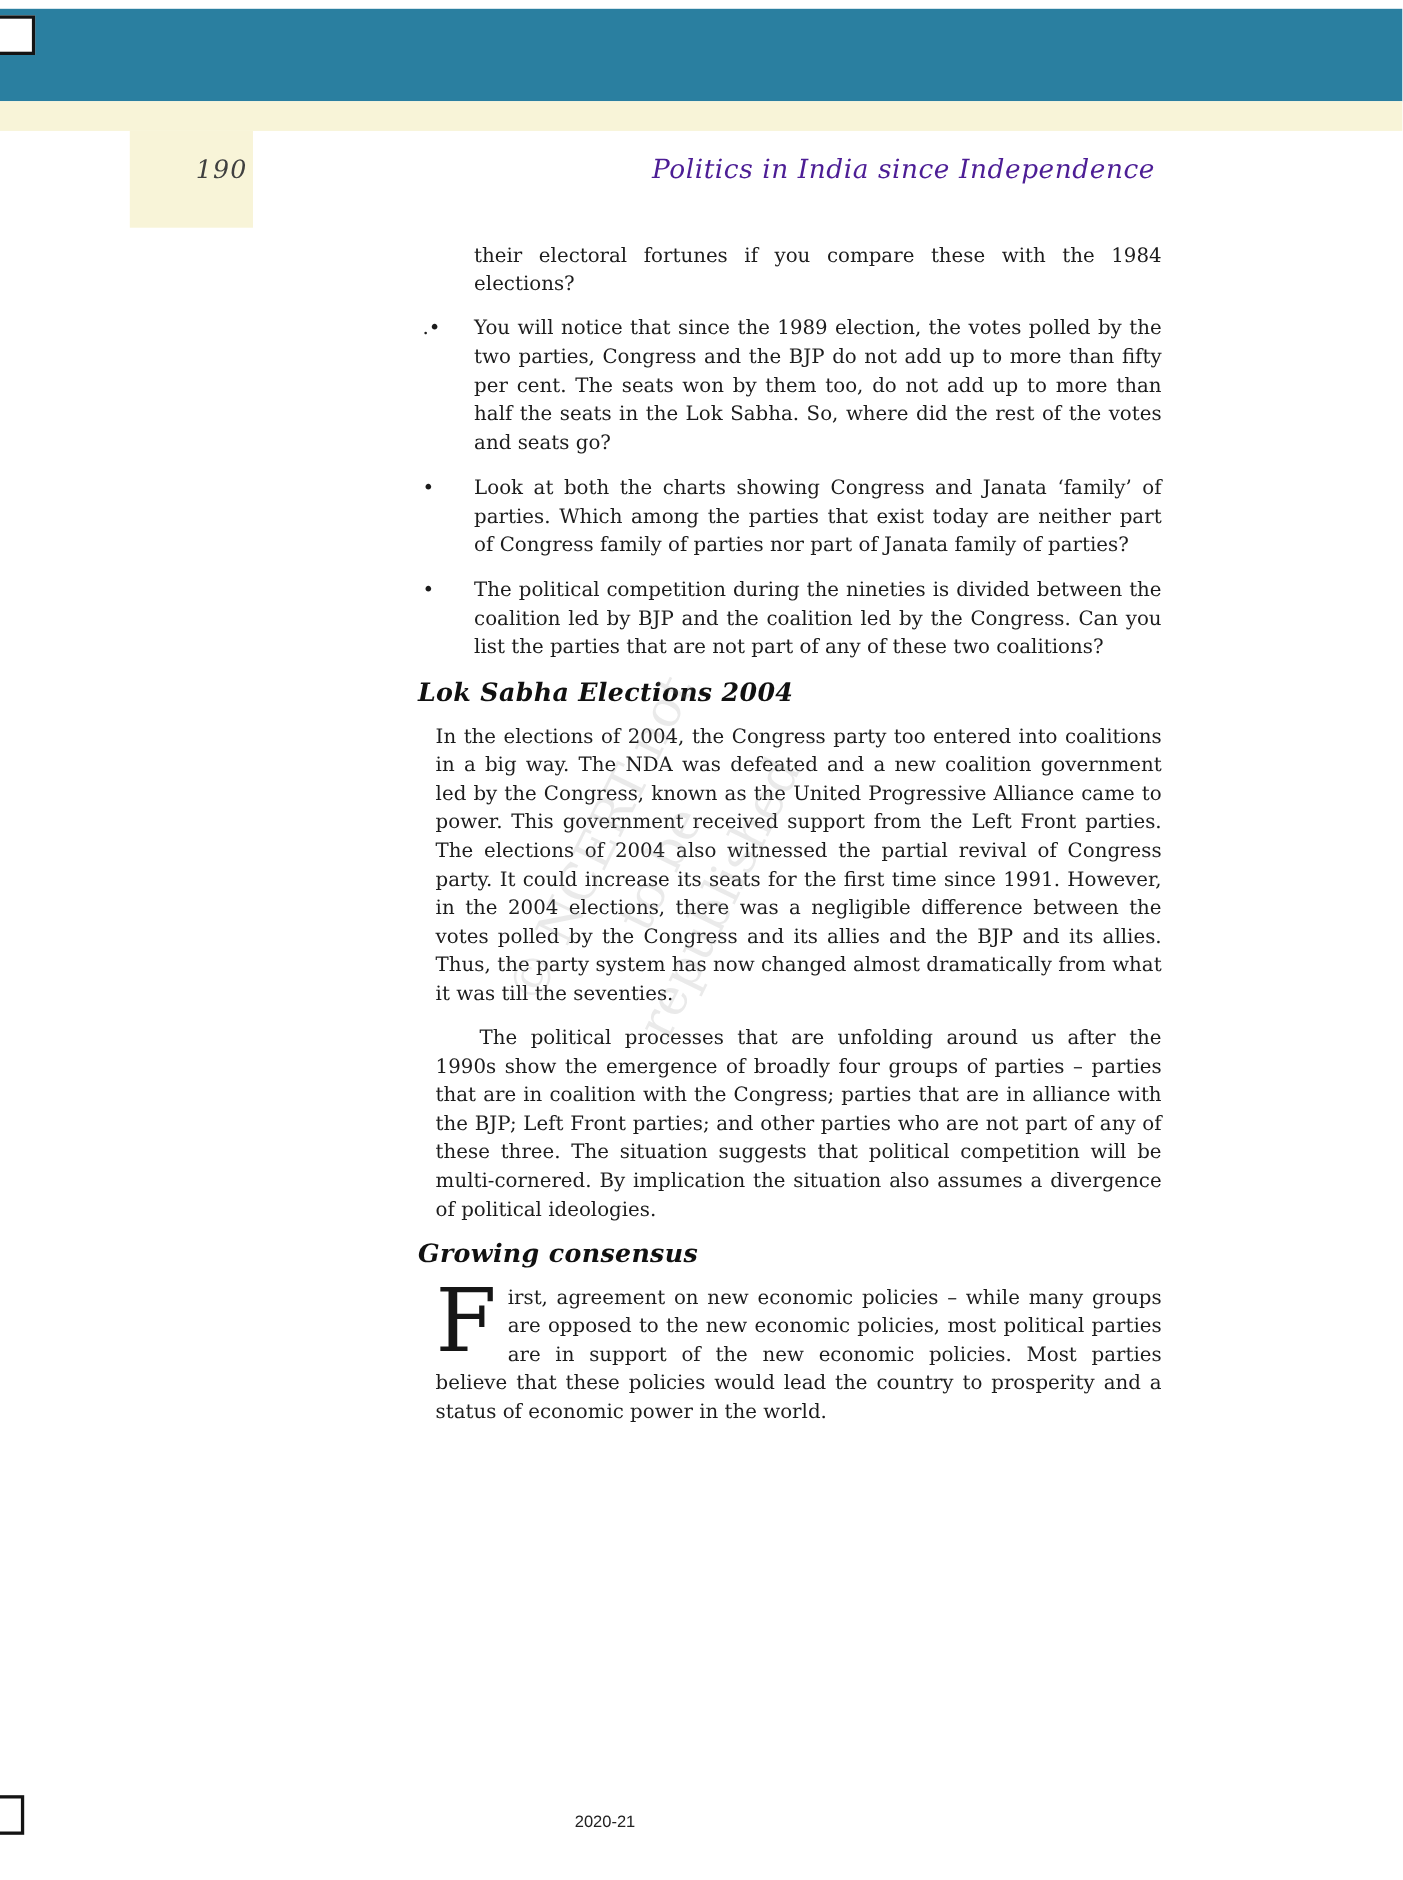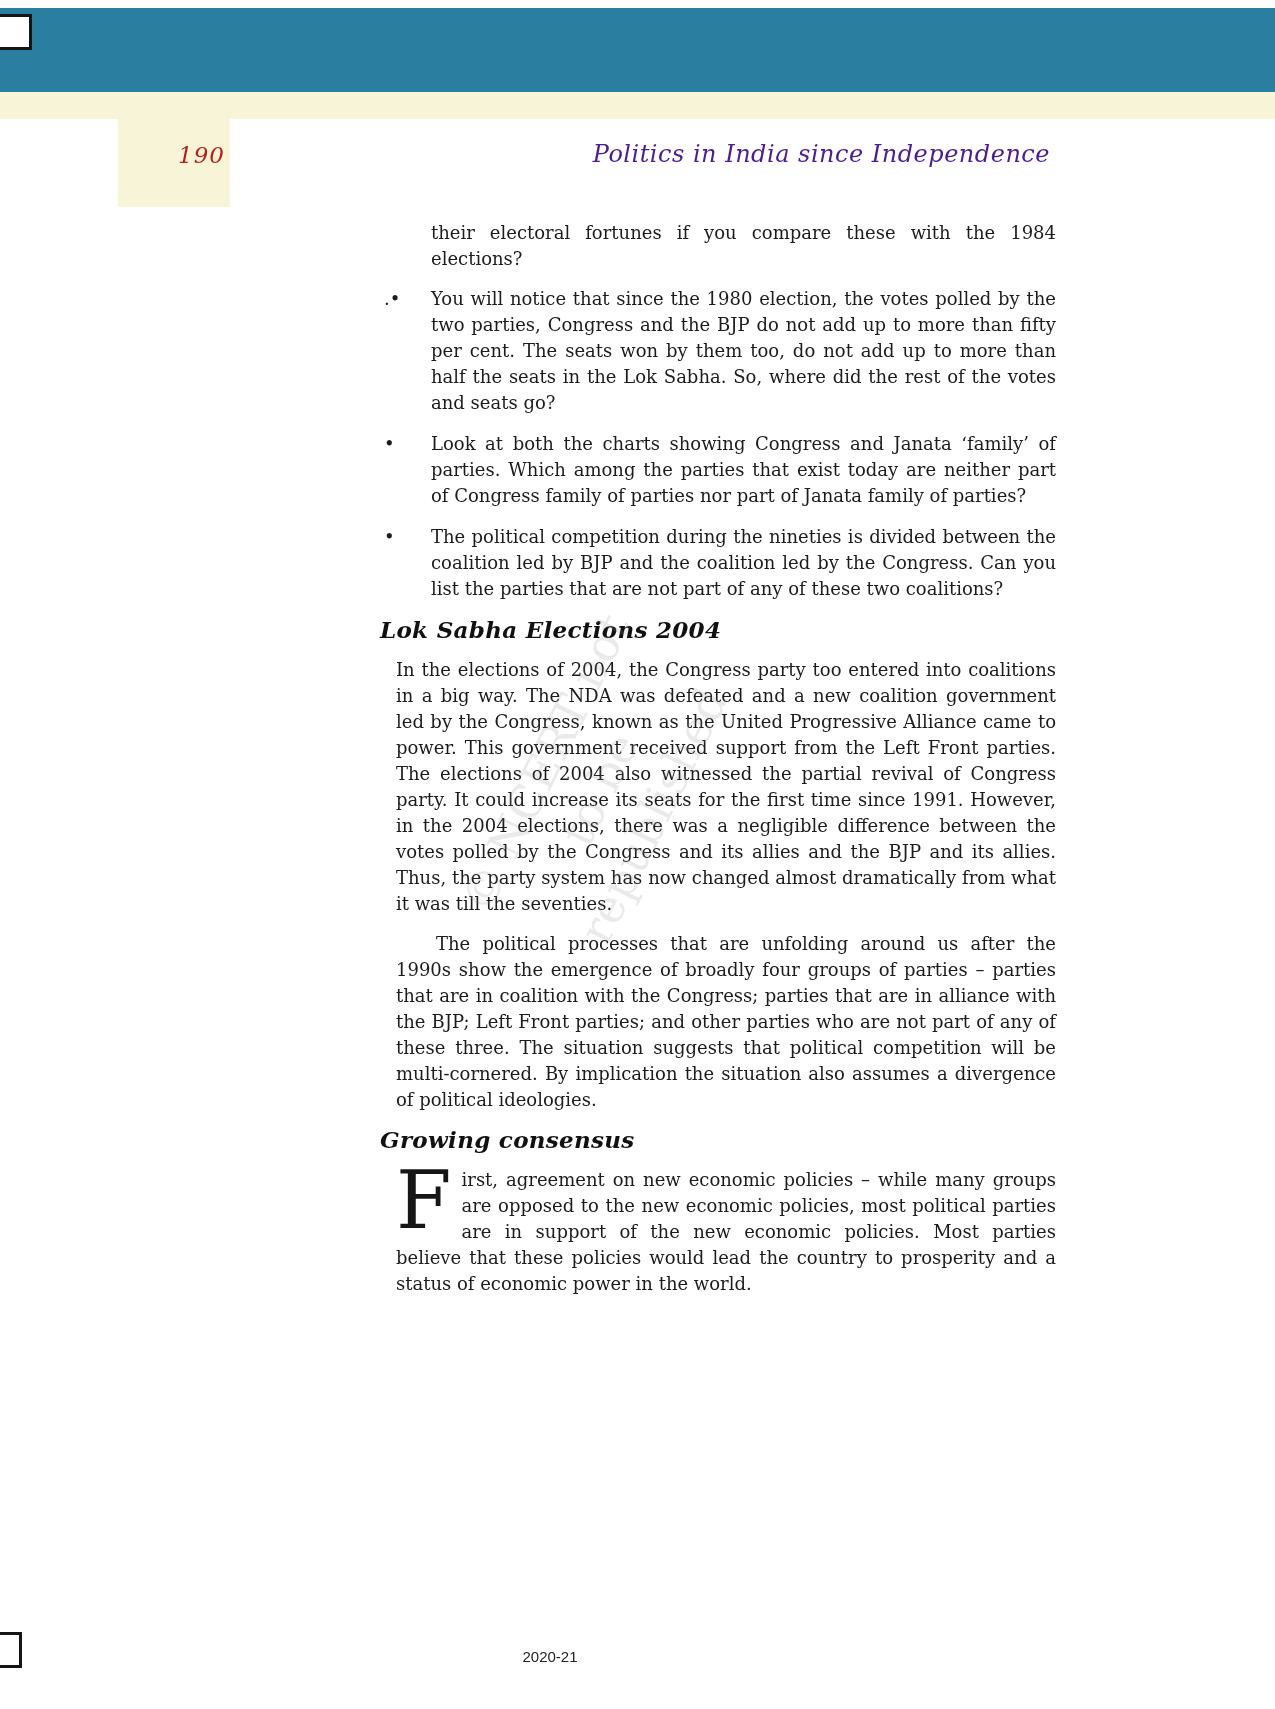--- a/index.html
+++ b/index.html
@@ -29,21 +29,21 @@
   }
   .corner-mark {
     position: absolute; background: #ffffff;
     border: 3px solid #141414;
   }
   .corner-mark.top { left: -6px; top: 14px; width: 38px; height: 36px; }
   .corner-mark.bottom { left: -8px; top: 1632px; width: 30px; height: 36px; }
 
   .page-number {
     position: absolute; left: 178px; top: 142px;
-    font-style: italic; font-size: 23px; color: #b91c1c;
+    font-style: italic; font-size: 23px; color: #404040;
     letter-spacing: 1px;
   }
   .header-title {
     position: absolute; right: 225px; top: 140px;
     font-style: italic; font-size: 24px; color: #4c1d95;
     letter-spacing: 0.5px;
   }
 
   .watermark {
     position: absolute; left: 435px; top: 700px;
@@ -114,21 +114,21 @@
   <div class="header-title">Politics in India since Independence</div>
 
   <div class="watermark">© NCERT not to be republished</div>
 
   <main class="content">
 
     <p class="intro">their electoral fortunes if you compare these with the 1984 elections?</p>
 
     <div class="bullet">
       <span class="marker">.•</span>
-      <p class="btext">You will notice that since the 1980 election, the votes polled by the two parties, Congress and the BJP do not add up to more than fifty per cent. The seats won by them too, do not add up to more than half the seats in the Lok Sabha. So, where did the rest of the votes and seats go?</p>
+      <p class="btext">You will notice that since the 1989 election, the votes polled by the two parties, Congress and the BJP do not add up to more than fifty per cent. The seats won by them too, do not add up to more than half the seats in the Lok Sabha. So, where did the rest of the votes and seats go?</p>
     </div>
 
     <div class="bullet">
       <span class="marker">•</span>
       <p class="btext">Look at both the charts showing Congress and Janata ‘family’ of parties. Which among the parties that exist today are neither part of Congress family of parties nor part of Janata family of parties?</p>
     </div>
 
     <div class="bullet">
       <span class="marker">•</span>
       <p class="btext">The political competition during the nineties is divided between the coalition led by BJP and the coalition led by the Congress. Can you list the parties that are not part of any of these two coalitions?</p>

